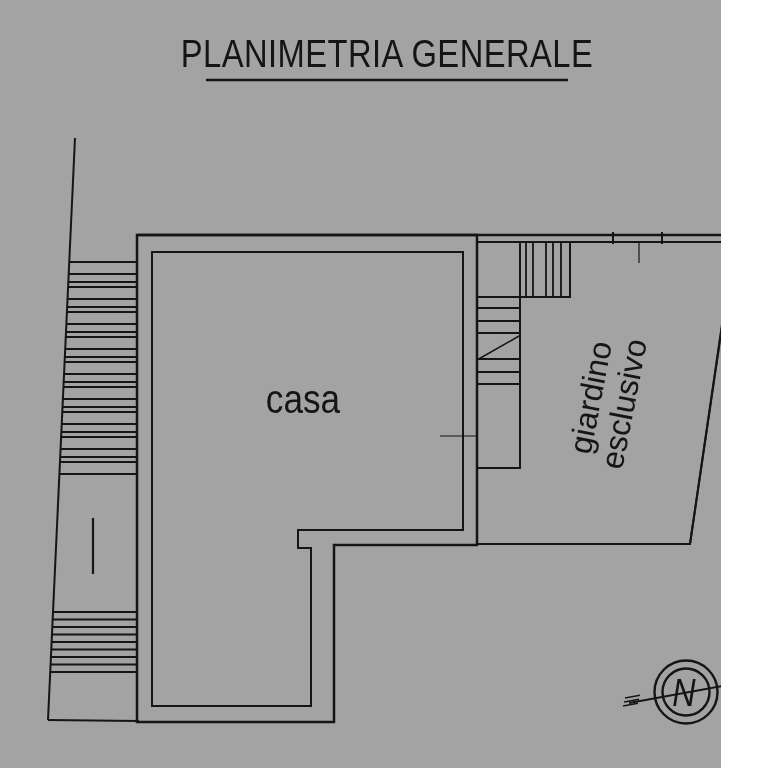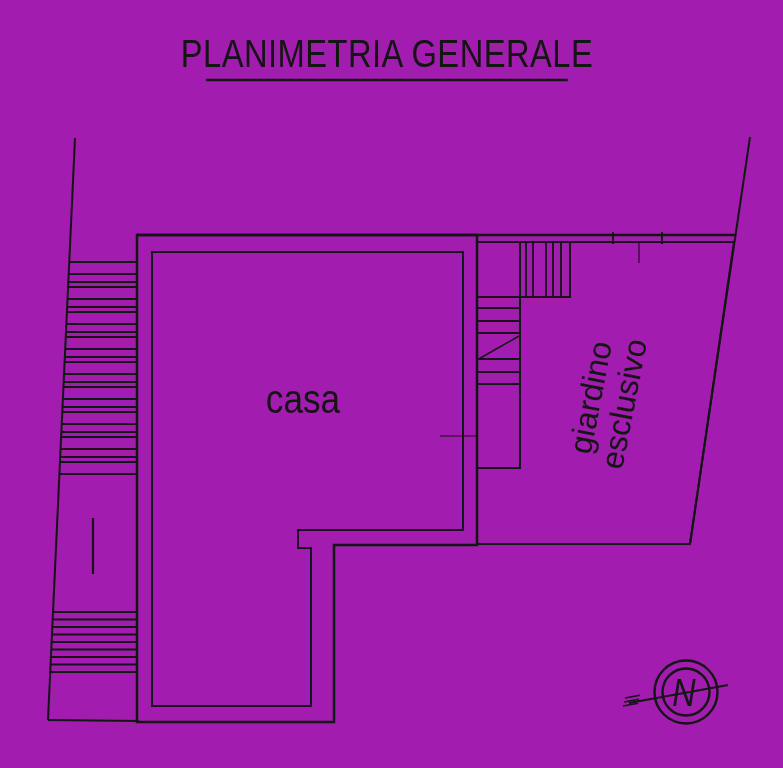--- a/index.html
+++ b/index.html
@@ -1,17 +1,17 @@
 <!DOCTYPE html>
 <html><head>
 <meta charset="utf-8">
 <style>
   html,body{margin:0;padding:0;background:#ffffff;}
   .page{
-    position:relative;width:783px;height:768px;background:#a21caf;overflow:hidden;
+    position:relative;width:721px;height:768px;background:#a3a3a3;overflow:hidden;
     font-family:"Liberation Sans", sans-serif;
   }
   svg{display:block;}
   svg line, svg polyline, svg polygon, svg rect, svg circle, svg path{
     stroke:#151515;fill:none;stroke-linecap:butt;
   }
   .noStroke{stroke:none;}
   text{
     font-family:"Liberation Sans", sans-serif;
     fill:#151515;stroke:none;

